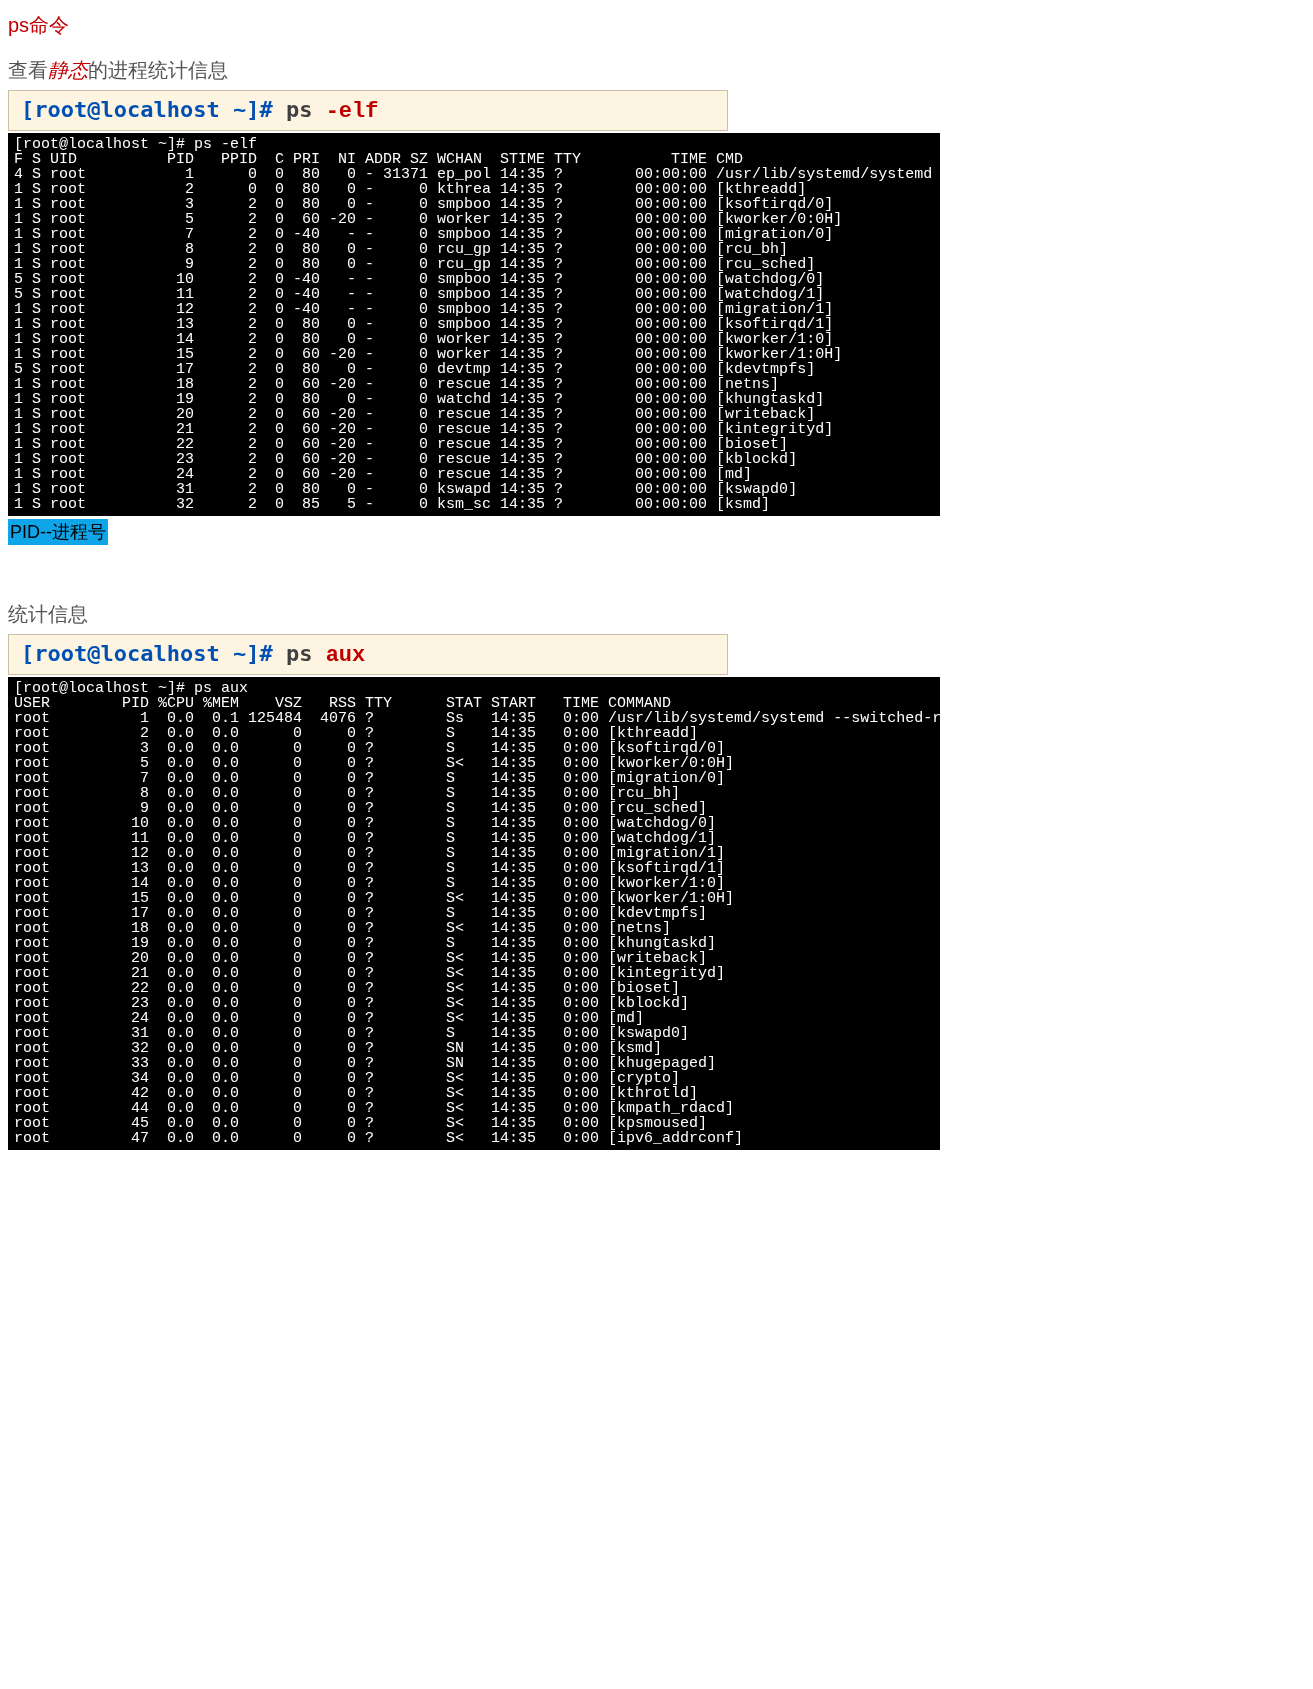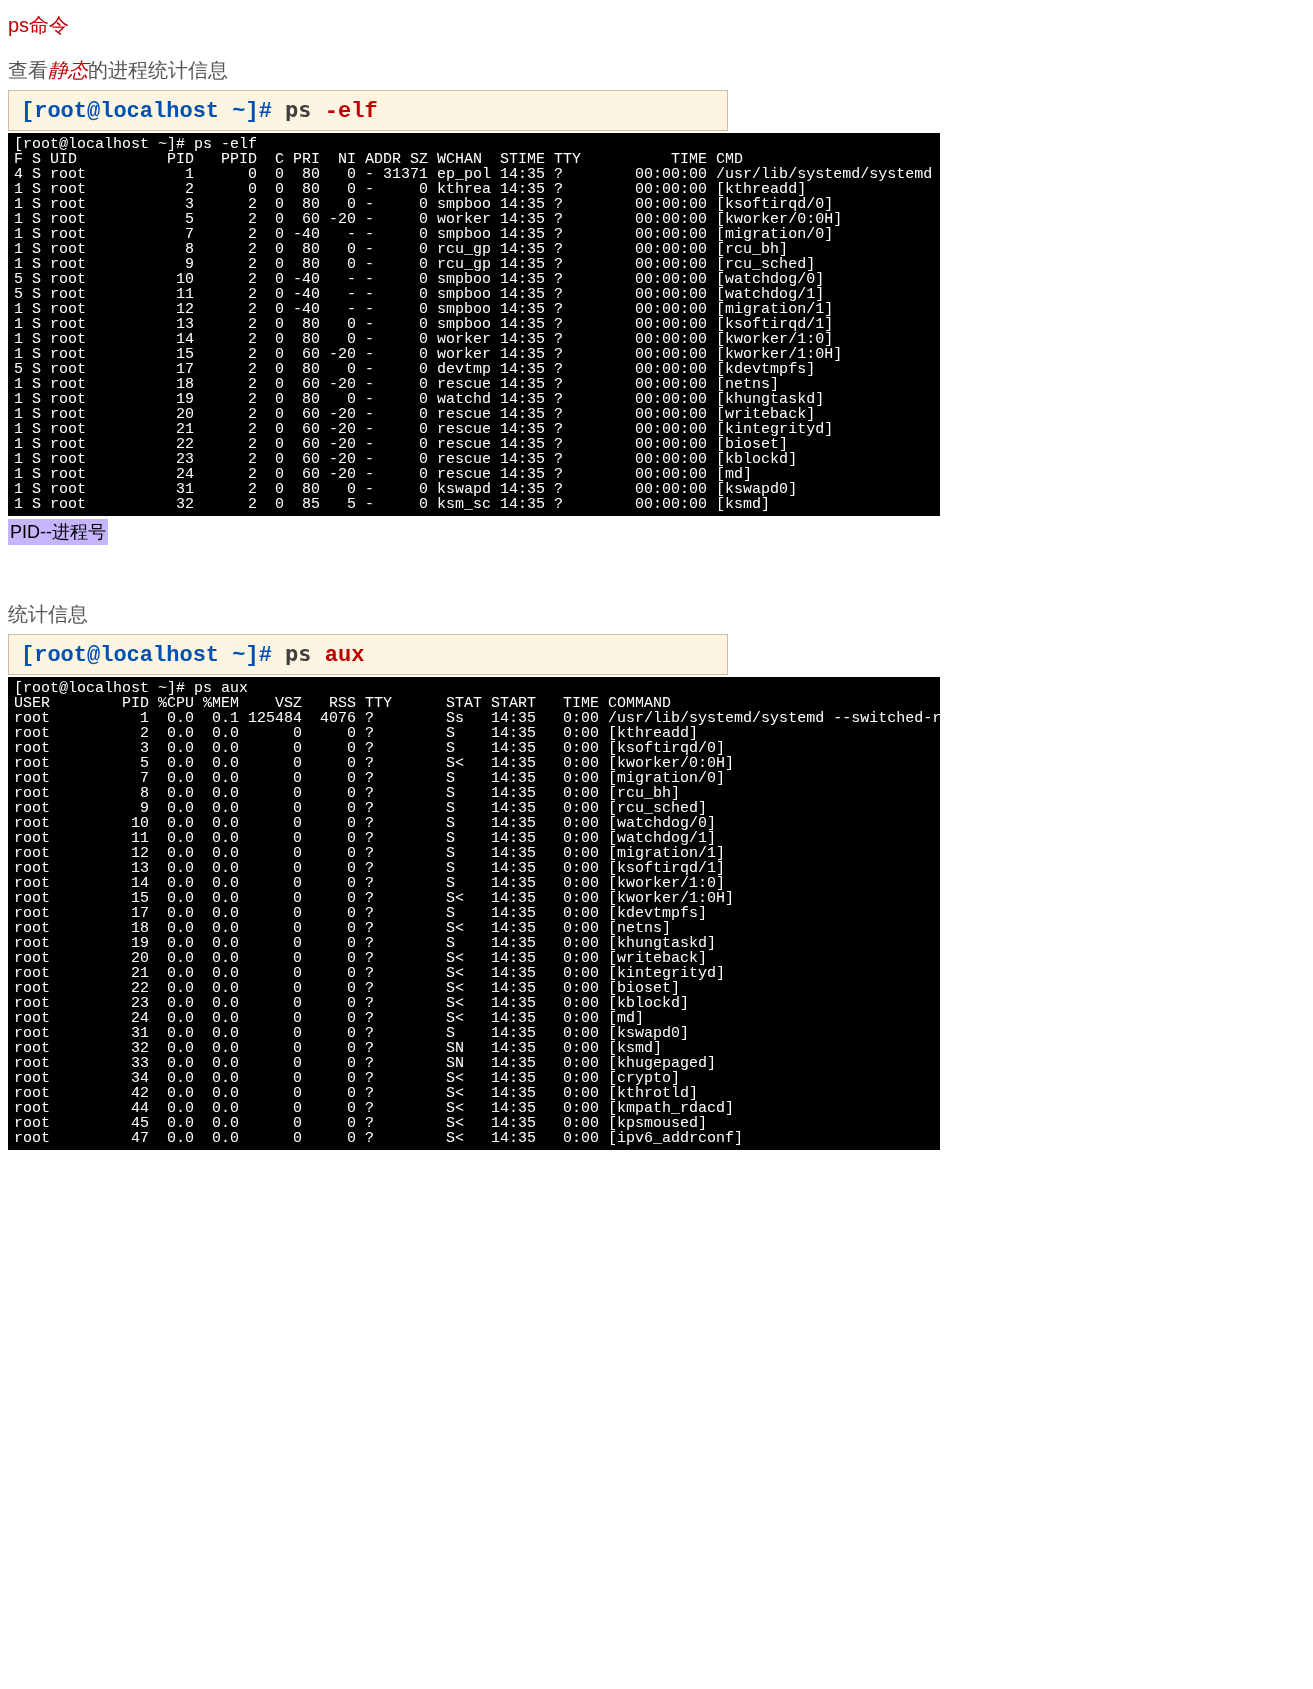--- a/index.html
+++ b/index.html
@@ -30,37 +30,37 @@
     background: #fdf5e2;
     border: 1px solid #c9bfa0;
     padding: 6px 12px;
     margin: 4px 0 2px 0;
     font-family: Consolas, monospace;
     font-weight: bold;
     font-size: 22px;
     width: 720px;
     box-sizing: border-box;
   }
-  .cmd-box .prompt { color: #0050b3; font-family: Liberation Mono, monospace; }
+  .cmd-box .prompt { color: #0050b3; }
   .cmd-box .cmd-blue { color: #404040; }
   .cmd-box .cmd-red { color: #c00000; font-family: Liberation Mono, monospace; }
   .terminal {
     background: #000;
     color: #fff;
     font-family: Consolas, "Courier New", monospace;
     font-size: 15px;
     line-height: 15px;
     padding: 4px 6px;
     white-space: pre;
     overflow: hidden;
     width: 932px;
     box-sizing: border-box;
   }
   .highlight-yellow {
-    background: #c4b5fd;
+    background: #0ea5e9;
     color: #000;
     display: inline-block;
     padding: 1px 2px;
     margin-top: 3px;
     font-size: 18px;
   }
   .section-gap {
     height: 48px;
   }
 </style>

